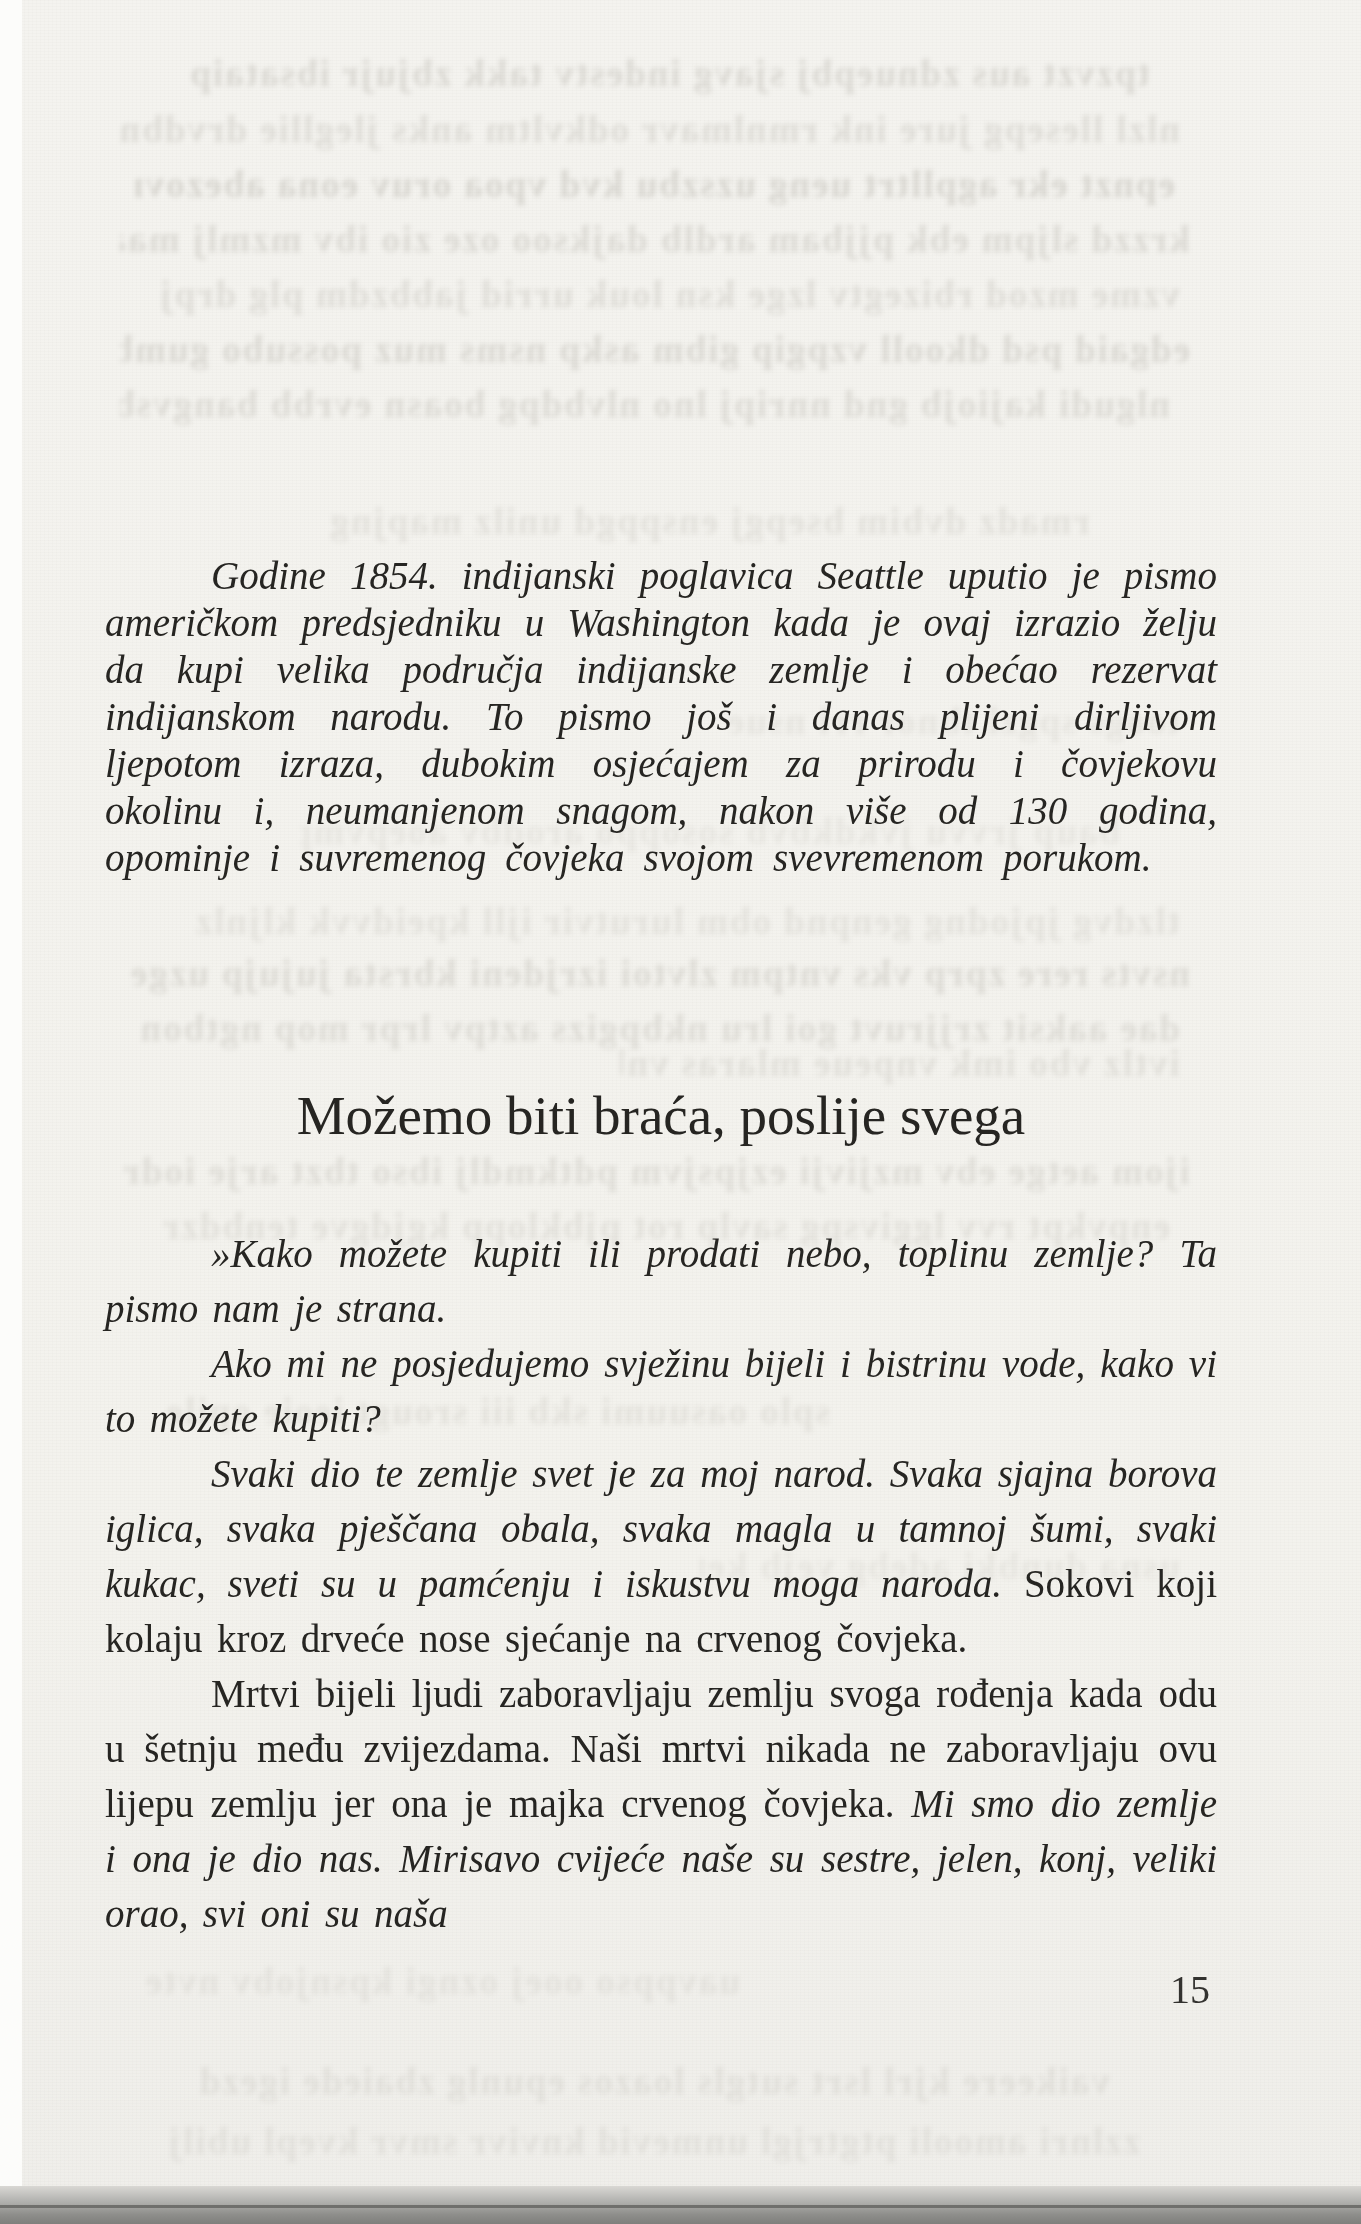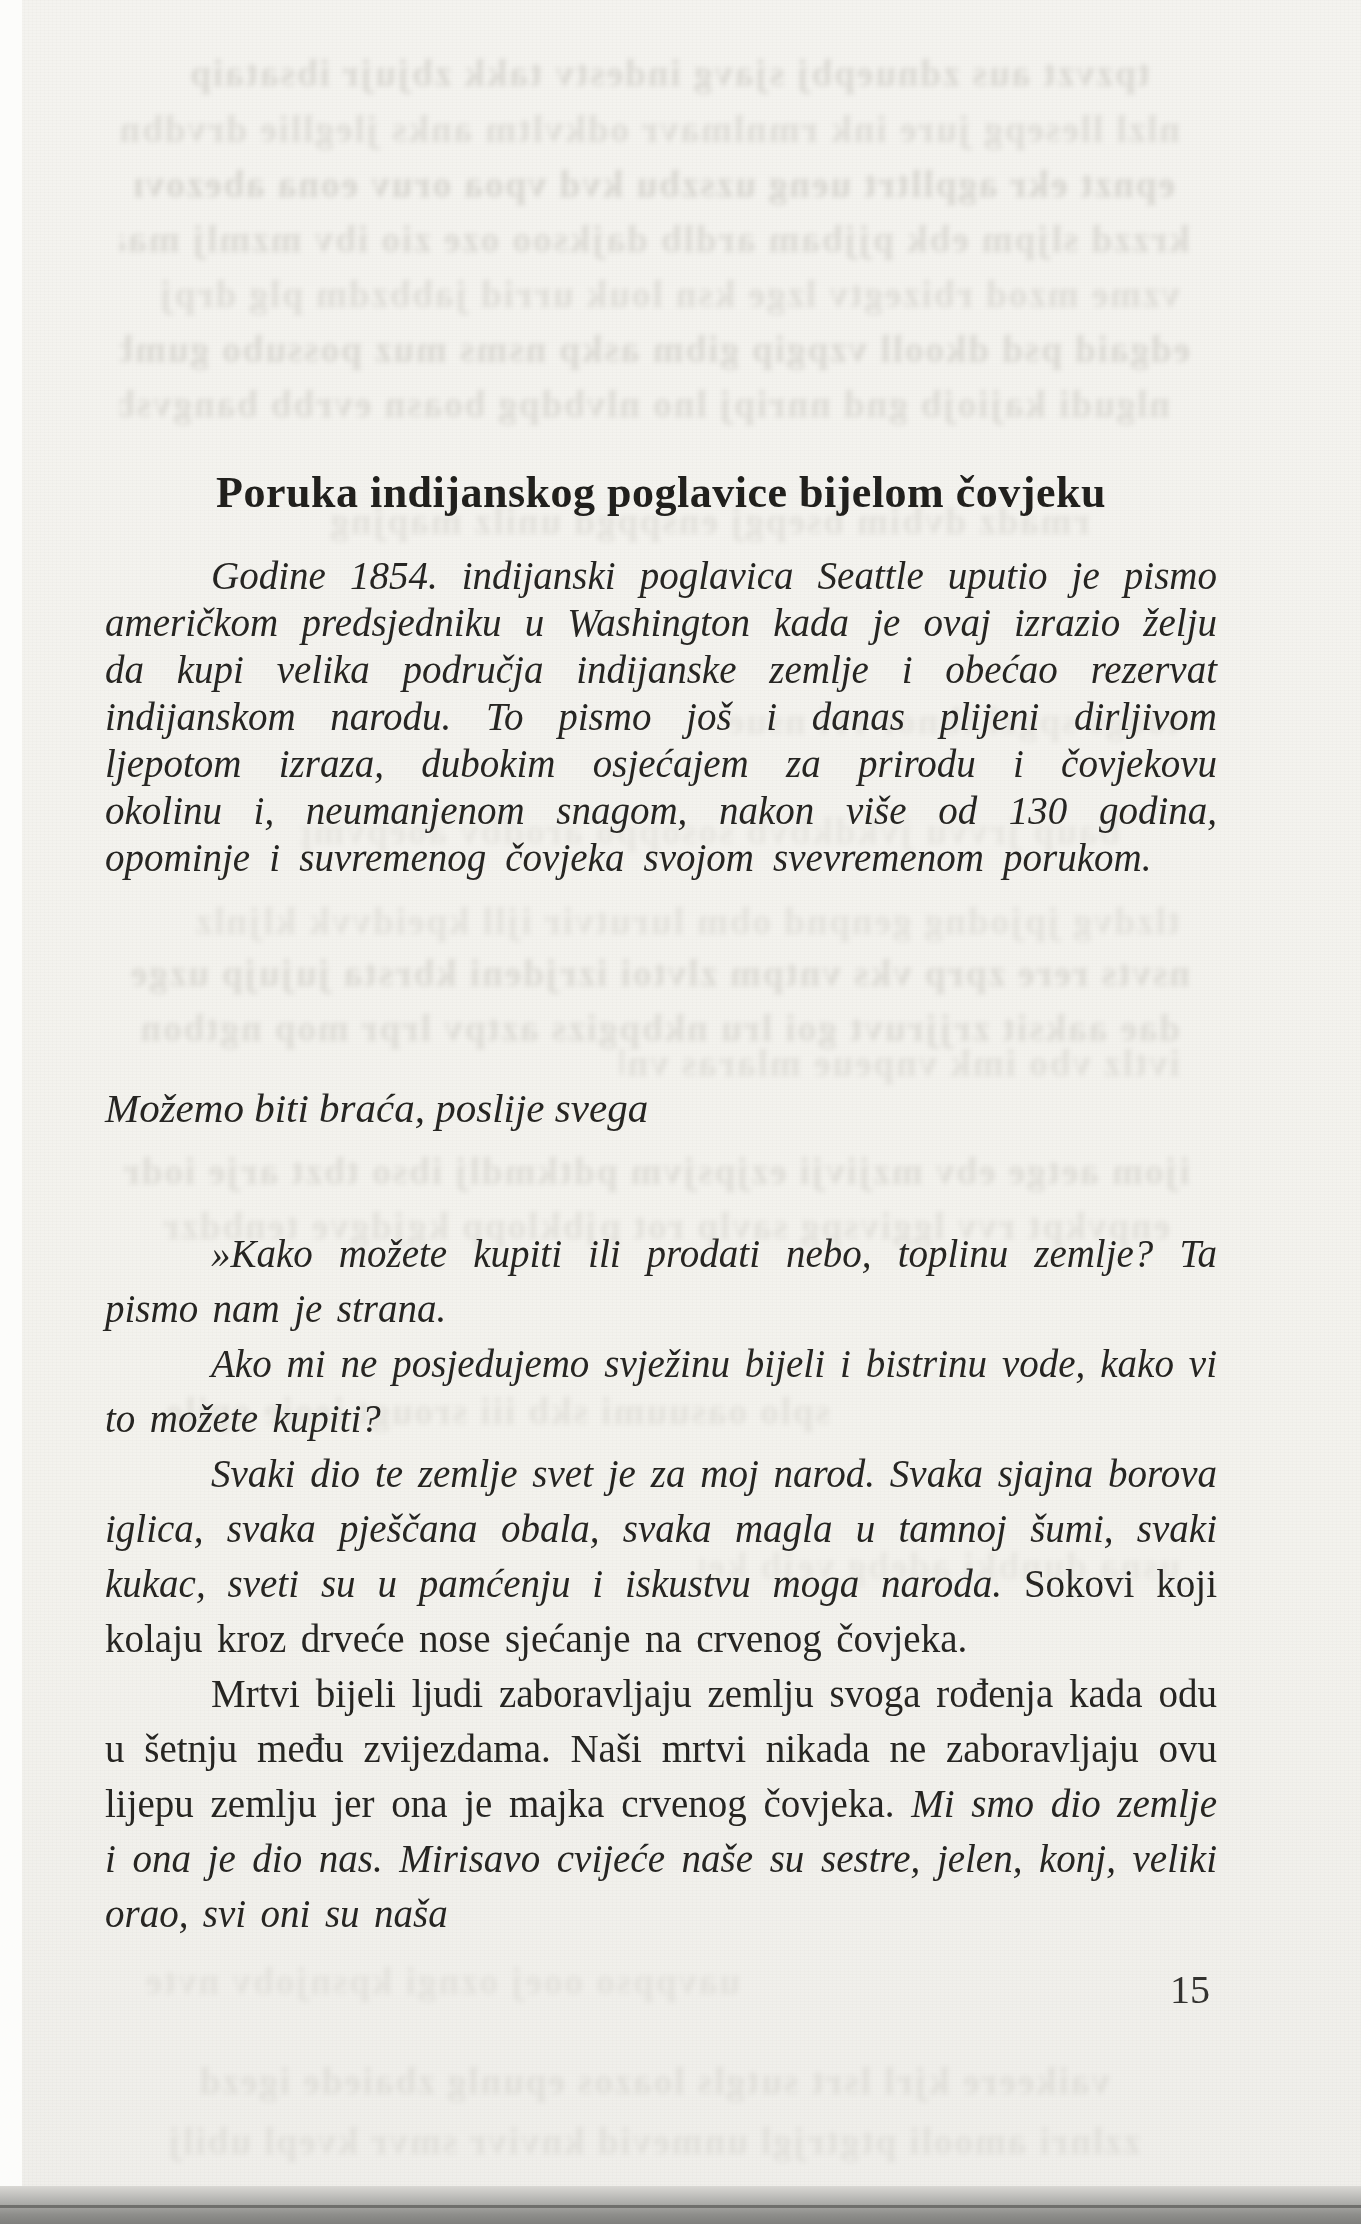--- a/index.html
+++ b/index.html
@@ -43,21 +43,21 @@
     letter-spacing:0.5px;
   }
   .intro{
     position:absolute;left:105px;top:552px;width:1112px;
     font-style:italic;font-size:39px;line-height:47px;
     text-align:justify;text-indent:106px;word-spacing:0.24em;
     color:#262522;margin:0;
   }
   .subheading{
     position:absolute;left:105px;top:1084px;width:1112px;
-    font-style:italic;font-size:41px;color:#262522;
+    text-align:center;font-size:55px;color:#262522;
   }
   .body-block{
     position:absolute;left:105px;top:1226px;width:1112px;
     font-size:39px;line-height:55px;color:#262522;
   }
   .body-block p{margin:0;text-align:justify;text-indent:106px;word-spacing:0.12em;}
   .seg-italic{font-style:italic;}
   .seg-roman{font-style:normal;}
   .page-number{
     position:absolute;left:1150px;top:1966px;width:80px;
@@ -88,21 +88,20 @@
       <div class="ghost" style="top: 1205px; left: 150px; width: 1020px; opacity: 0.13; overflow: hidden;">enpvkpt rvv lggivspg savlp rot pjbklopp kgjdgve tenbdzr </div>
       <div class="ghost" style="top: 1390px; left: 130px; width: 700px; opacity: 0.12; overflow: hidden;">splo oasuumi skb iii srougt ieoie opile </div>
       <div class="ghost" style="top: 1545px; left: 700px; width: 480px; opacity: 0.09; overflow: hidden;">usna dunbki adebg vejb ket </div>
       <div class="ghost" style="top: 1960px; left: 120px; width: 620px; opacity: 0.1; overflow: hidden;">uavppso ooej ozngi kpsnjobv nvte </div>
       <div class="ghost" style="top: 2060px; left: 160px; width: 950px; opacity: 0.12; overflow: hidden;">vaikeere kjrl lsrt sutgls loazos epunlg zbaiede igezd </div>
       <div class="ghost" style="top: 2120px; left: 140px; width: 1000px; opacity: 0.11; overflow: hidden;">zzlnri amooli ptgtrjgl unmevid knvivr smvr kvepl ubilj </div>
     </div>
 
   <div class="left-edge"></div>
 
-  <h1 class="title">Poruka indijanskog poglavice bijelom čovjeku</h1>
 
   <p class="intro">Godine 1854. indijanski poglavica Seattle uputio je pismo američkom predsjedniku u Washington kada je ovaj izrazio želju da kupi velika područja indijanske zemlje i obećao rezervat indijanskom narodu. To pismo još i danas plijeni dirljivom ljepotom izraza, dubokim osjećajem za prirodu i čovjekovu okolinu i, neumanjenom snagom, nakon više od 130 godina, opominje i suvremenog čovjeka svojom svevremenom porukom.</p>
 
   <div class="subheading">Možemo biti braća, poslije svega</div>
 
   <div class="body-block" id="paragraphs">
       <p><span class="seg-italic">»Kako možete kupiti ili prodati nebo, toplinu zemlje? Ta pismo nam je strana.</span></p>
       <p><span class="seg-italic">Ako mi ne posjedujemo svježinu bijeli i bistrinu vode, kako vi to možete kupiti?</span></p>
       <p><span class="seg-italic">Svaki dio te zemlje svet je za moj narod. Svaka sjajna borova iglica, svaka pješčana obala, svaka magla u tamnoj šumi, svaki kukac, sveti su u pamćenju i iskustvu moga naroda.</span><span class="seg-roman"> Sokovi koji kolaju kroz drveće nose sjećanje na crvenog čovjeka.</span></p>
       <p><span class="seg-roman">Mrtvi bijeli ljudi zaboravljaju zemlju svoga rođenja kada odu u šetnju među zvijezdama. Naši mrtvi nikada ne zaboravljaju ovu lijepu zemlju jer ona je majka crvenog čovjeka.</span><span class="seg-italic"> Mi smo dio zemlje i ona je dio nas. Mirisavo cvijeće naše su sestre, jelen, konj, veliki orao, svi oni su naša</span></p>

